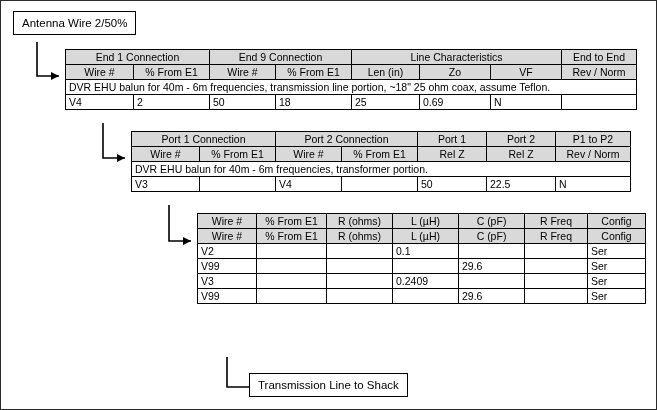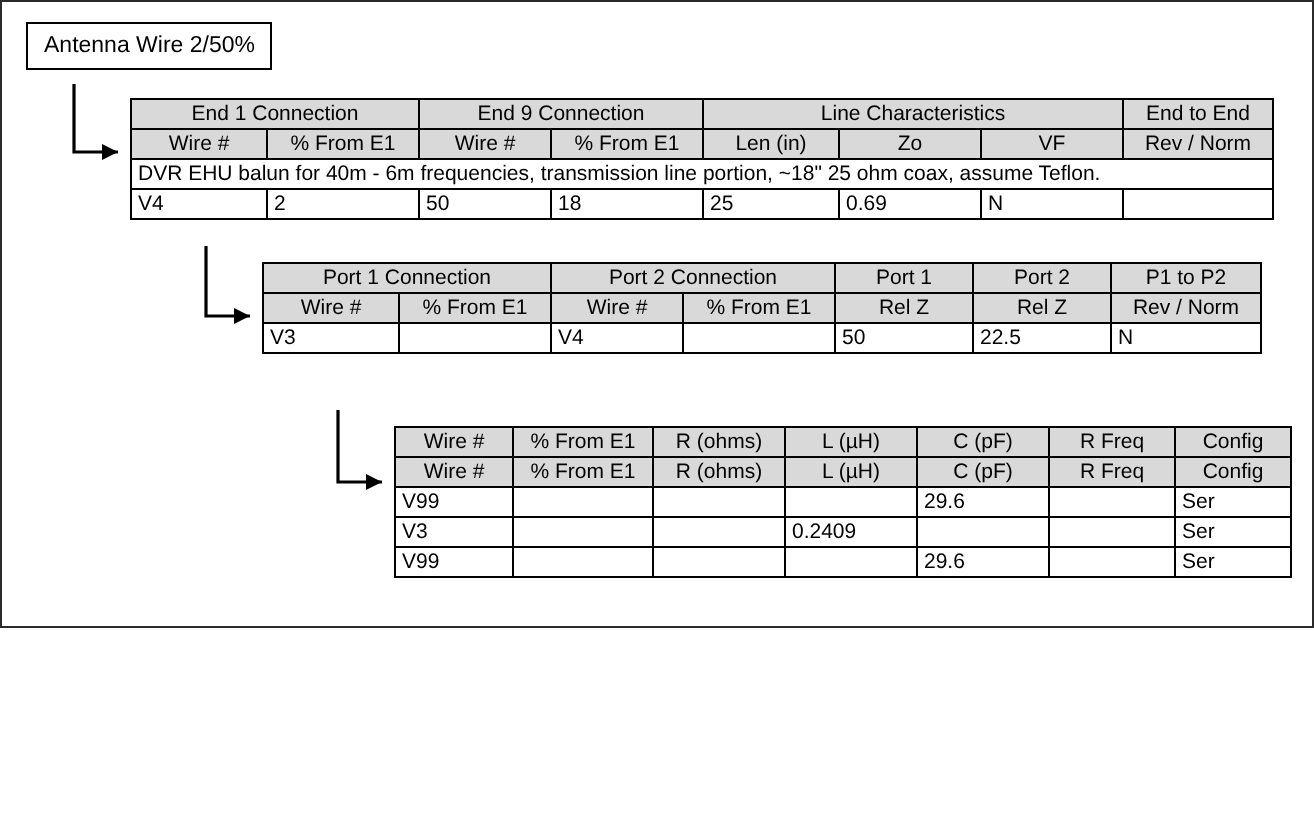--- a/index.html
+++ b/index.html
@@ -3,21 +3,21 @@
 <meta charset="utf-8">
 <style>
   html, body {
     margin: 0;
     padding: 0;
     background: #ffffff;
   }
   #page {
     position: relative;
     width: 657px;
-    height: 314px;
+    height: 410px;
     background: #ffffff;
     border: 1px solid #2b2b2b;
     box-sizing: border-box;
     font-family: "Liberation Sans", sans-serif;
     overflow: hidden;
   }
   .label-box {
     position: absolute;
     border: 1px solid #000000;
     background: #ffffff;
@@ -203,20 +203,23 @@
         <th class="hdr-sub">% From E1</th>
         <th class="hdr-sub">Wire #</th>
         <th class="hdr-sub">% From E1</th>
         <th class="hdr-sub">Rel Z</th>
         <th class="hdr-sub">Rel Z</th>
         <th class="hdr-sub">Rev / Norm</th>
       </tr>
     </thead>
     <tbody>
       <tr>
+        <td class="desc" colspan="7">DVR EHU balun for 40m - 6m frequencies, transformer portion.</td>
+      </tr>
+      <tr>
         <td>V3</td>
         <td></td>
         <td>V4</td>
         <td></td>
         <td>50</td>
         <td>22.5</td>
         <td>N</td>
       </tr>
     </tbody>
   </table>
@@ -246,20 +249,29 @@
         <th class="hdr-sub">% From E1</th>
         <th class="hdr-sub">R (ohms)</th>
         <th class="hdr-sub">L (µH)</th>
         <th class="hdr-sub">C (pF)</th>
         <th class="hdr-sub">R Freq</th>
         <th class="hdr-sub">Config</th>
       </tr>
     </thead>
     <tbody>
       <tr>
+        <td>V2</td>
+        <td></td>
+        <td></td>
+        <td>0.1</td>
+        <td></td>
+        <td></td>
+        <td>Ser</td>
+      </tr>
+      <tr>
         <td>V99</td>
         <td></td>
         <td></td>
         <td></td>
         <td>29.6</td>
         <td></td>
         <td>Ser</td>
       </tr>
       <tr>
         <td>V3</td>

